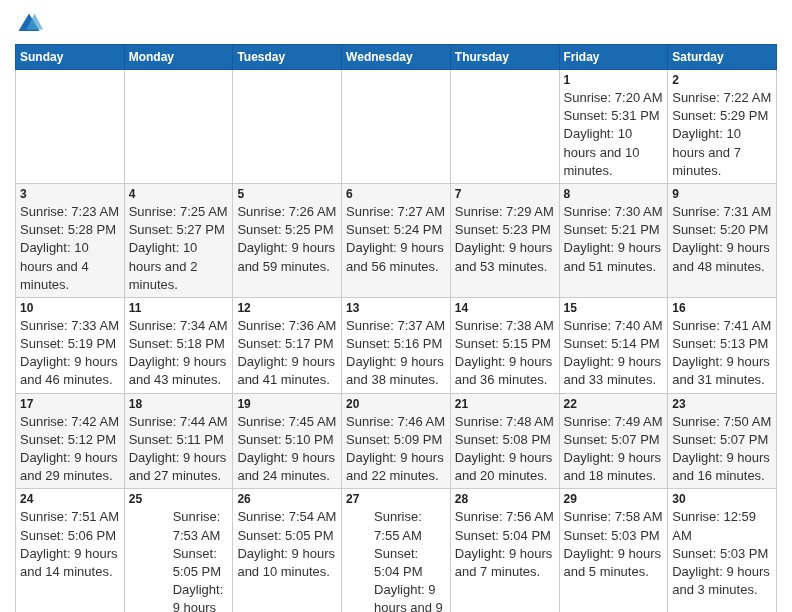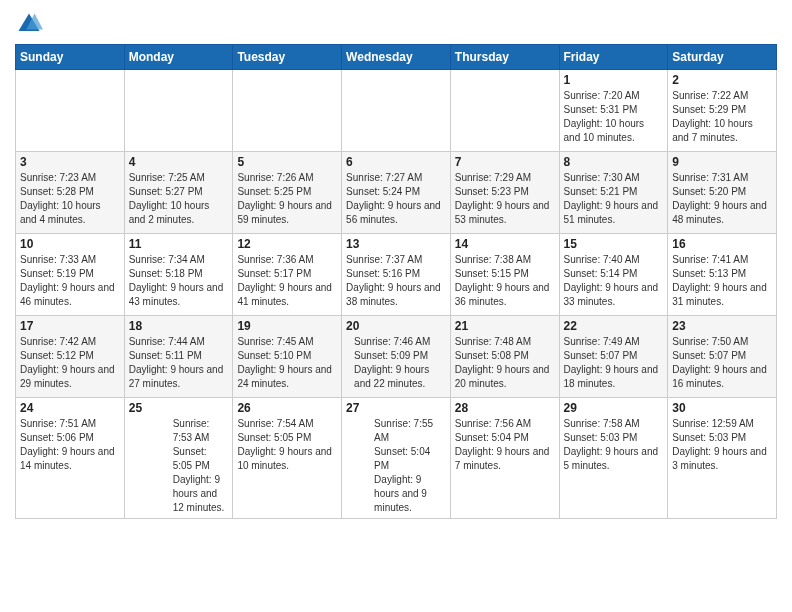--- a/index.html
+++ b/index.html
@@ -76,21 +76,21 @@
     }
     .day-number {
       font-size: 12px;
       font-weight: bold;
       color: #222;
       display: block;
       margin-bottom: 2px;
     }
     .day-info {
       line-height: 1.4;
-      font-size: 10px;
+      font-size: 13px;
     }
     .empty-cell {
       background: #fff !important;
     }
   </style>
 </head>
 <body>
 
 <div class="container">
   <div class="header-area">
@@ -244,21 +244,21 @@
 Daylight: 9 hours and 27 minutes.</div>
           </td>
           <td>
             <span class="day-number">19</span>
             <div class="day-info" style="white-space: pre-line;">Sunrise: 7:45 AM
 Sunset: 5:10 PM
 Daylight: 9 hours and 24 minutes.</div>
           </td>
           <td>
             <span class="day-number">20</span>
-            <div class="day-info" style="white-space: pre-line; margin-left: 8px;">Sunrise: 7:46 AM
+            <div class="day-info" style="white-space: pre-line;">Sunrise: 7:46 AM
 Sunset: 5:09 PM
 Daylight: 9 hours and 22 minutes.</div>
           </td>
           <td>
             <span class="day-number">21</span>
             <div class="day-info" style="white-space: pre-line;">Sunrise: 7:48 AM
 Sunset: 5:08 PM
 Daylight: 9 hours and 20 minutes.</div>
           </td>
           <td>

